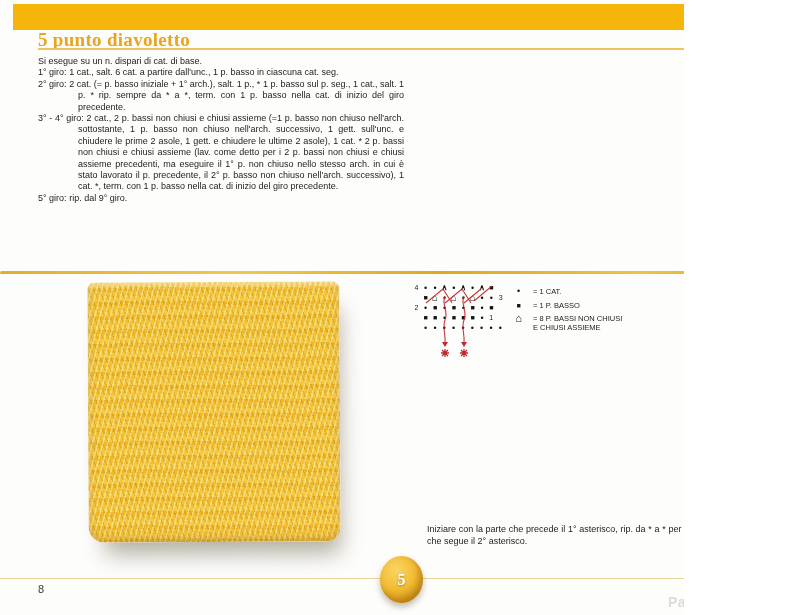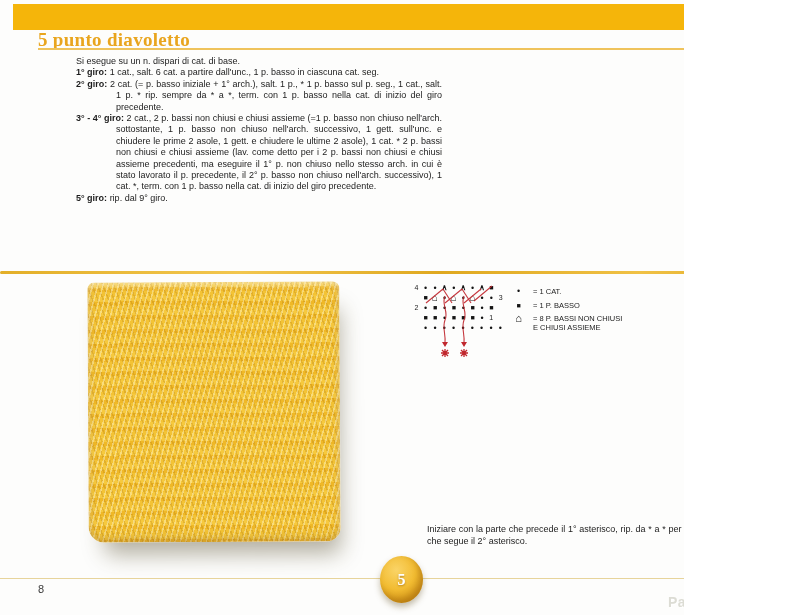--- a/index.html
+++ b/index.html
@@ -9,23 +9,23 @@
   
   .topbar{position:absolute;left:13px;top:4px;width:767px;height:26px;background:#F5B50A;}
 
   
   .title{position:absolute;left:38px;top:29px;font-family:"Liberation Serif", serif;
          font-weight:bold;font-size:19px;letter-spacing:.3px;color:#E9A51E;}
   .title-rule{position:absolute;left:38px;top:48px;width:742px;height:2px;background:#EFC35B;}
 
   
   .instructions{position:absolute;left:38px;top:56px;width:366px;font-size:9px;
-                line-height:11.4px;text-align:justify;margin-left:38px;}
+                line-height:11.4px;text-align:justify;}
   .para{padding-left:40px;text-indent:-40px;margin:0;}
-  .para .lbl{font-weight:bold;}
+  .para .lbl{font-weight:normal;}
   .intro{margin:0;}
 
   
   .yarn-strand{position:absolute;left:0;top:271px;width:800px;height:3px;
     background:linear-gradient(90deg,#E3AF28,#F2C64E 30%,#DFA81F 55%,#F0C145 80%,#DCA61E);
     border-radius:2px;}
 
   
   .swatch{position:absolute;left:88px;top:282px;width:252px;height:260px;
     background:

